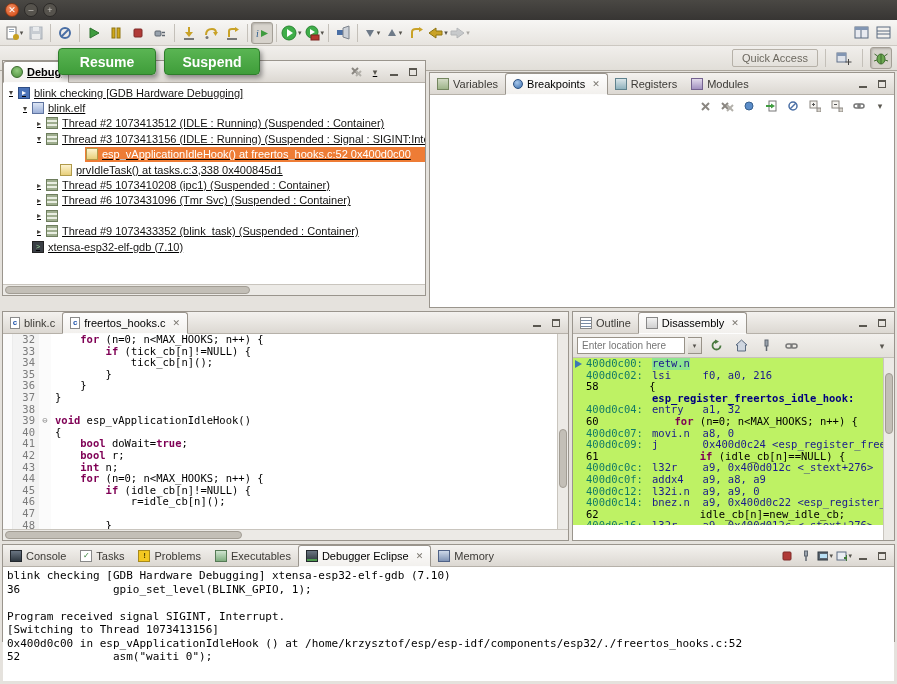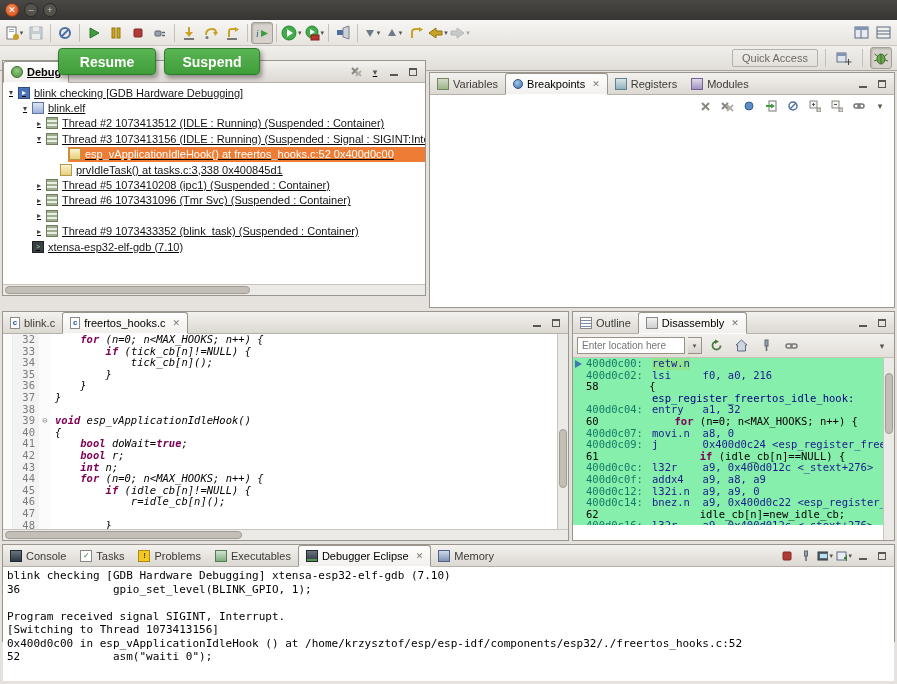--- a/index.html
+++ b/index.html
@@ -85,36 +85,36 @@
   .bp-toolbar{height:22px;display:flex;align-items:center;justify-content:flex-end;gap:4px;padding:0 6px;background:#fff;}
   .bp-toolbar .tbtn{height:18px;min-width:18px;}
 
   
   .editor-body{position:relative;height:197px;display:flex;overflow:hidden;background:#fff;}
   .marker-col{width:10px;flex:0 0 10px;background:#fbfbfb;border-right:1px solid #ececec;}
   .code-scroll{flex:1;overflow:hidden;}
   .code-row{display:flex;height:11.6px;font:10.5px/11.6px "DejaVu Sans Mono",monospace;}
   .lnum{width:26px;flex:0 0 26px;background:#f3f3f3;color:#7b7b7b;text-align:right;padding-right:4px;}
   .fold{width:12px;flex:0 0 12px;background:#fbfbfb;color:#8a8a8a;font-size:9px;text-align:center;}
-  .ctext{white-space:pre;color:#000;padding-left:4px;font-style:italic;}
+  .ctext{white-space:pre;color:#000;padding-left:4px;}
   .kw{color:#7f0055;font-weight:bold;}
 
   
   .dis-toolbar{height:24px;display:flex;align-items:center;gap:3px;padding:0 4px;background:linear-gradient(#f2f0ed,#e3e0da);border-bottom:1px solid #c6c2bb;}
   .loc-input{width:108px;height:17px;font-size:10px;padding:1px 4px;border:1px solid #989288;background:#fff;color:#333;font-family:"Liberation Sans",sans-serif;}
   .combo-dd{width:14px;height:17px;border:1px solid #989288;border-left:none;background:linear-gradient(#f2f0ed,#d8d4cd);display:flex;align-items:center;justify-content:center;font-size:7px;color:#55524c;}
-  .dis-body{height:167px;overflow:hidden;background:#86efac;}
+  .dis-body{height:167px;overflow:hidden;background:#bef264;}
   .dis-row{display:flex;height:11.6px;font:10.5px/11.6px "DejaVu Sans Mono",monospace;white-space:pre;}
   .dis-gutter{width:13px;flex:0 0 13px;}
   .ip-arrow{display:block;width:0;height:0;border-left:7px solid #3c78b4;border-top:4px solid transparent;border-bottom:4px solid transparent;margin:2px 0 0 2px;}
   .dis-addr{color:#117a65;width:66px;flex:0 0 66px;}
   .dis-code{color:#1a1a8c;}
   .dis-row.current .dis-code{background:#8fe68f;}
   .dis-src{color:#000;}
-  .dis-label{color:#00007f;font-weight:normal;padding-left:66px;}
+  .dis-label{color:#00007f;font-weight:bold;padding-left:66px;}
 
   
   .console-body{height:114px;overflow:hidden;font:11px/13.5px "DejaVu Sans Mono",monospace;color:#000;padding:2px 4px;white-space:pre;background:#fff;}
 </style>
 </head>
 <body>
 
 <div id="app">
 
   <div class="titlebar">
@@ -344,21 +344,21 @@
             <span class="tree-text">Thread #2 1073413512 (IDLE : Running) (Suspended : Container)</span>
           </span>
         </div>
         <div class="tree-row" style="padding-left: 30px;">
           <span class="twisty">▾</span>
           <span class="row-inner">
             <span class="mini-icon ic-thread"></span>
             <span class="tree-text">Thread #3 1073413156 (IDLE : Running) (Suspended : Signal : SIGINT:Interrup</span>
           </span>
         </div>
-        <div class="tree-row selected" style="padding-left: 53px;">
+        <div class="tree-row selected" style="padding-left: 70px;">
           <span class="twisty"></span>
           <span class="row-inner">
             <span class="mini-icon ic-stackframe"></span>
             <span class="tree-text">esp_vApplicationIdleHook() at freertos_hooks.c:52 0x400d0c00</span>
           </span>
         </div>
         <div class="tree-row" style="padding-left: 44px;">
           <span class="twisty"></span>
           <span class="row-inner">
             <span class="mini-icon ic-stackframe"></span>

